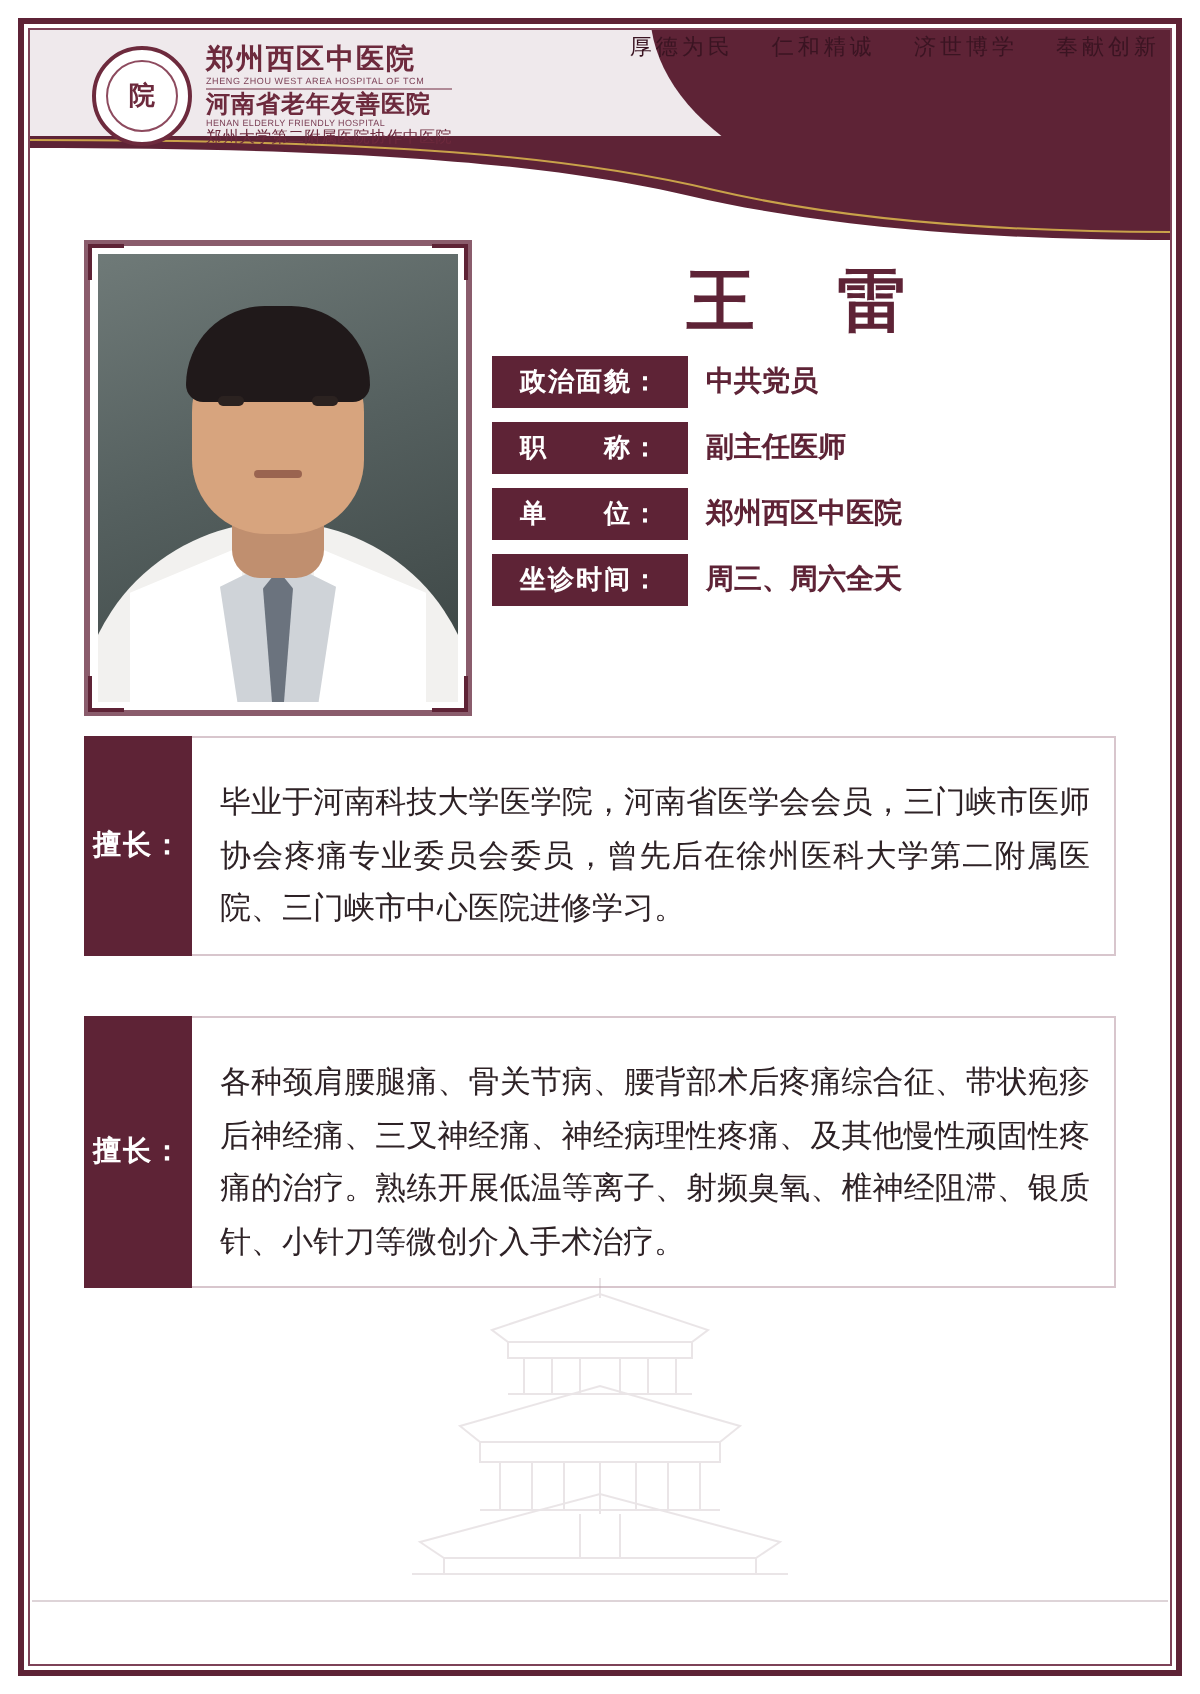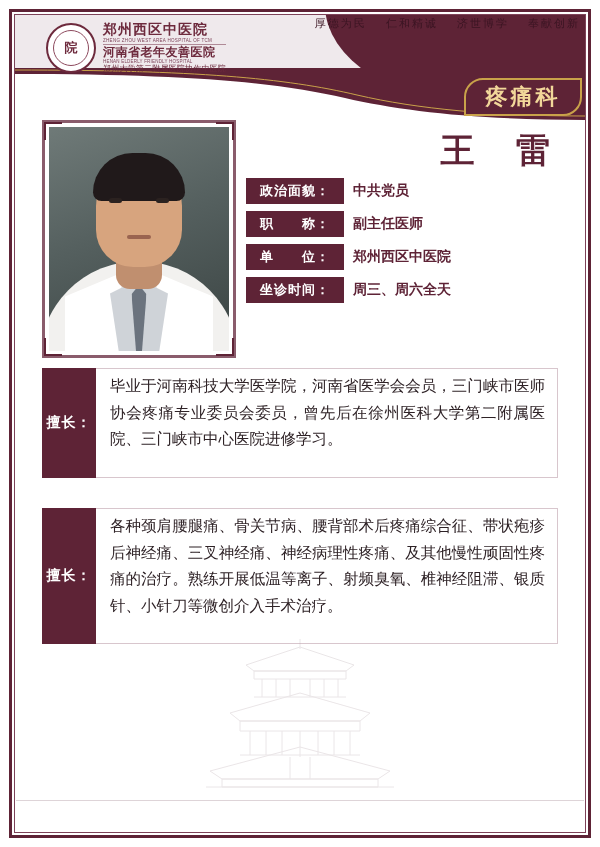--- a/index.html
+++ b/index.html
@@ -299,21 +299,21 @@
   
   .doctor-name {
     position: absolute;
     left: 246px;
     top: 128px;
     width: 320px;
     color: #5e2336;
     font-size: 34px;
     font-weight: bold;
     letter-spacing: 16px;
-    text-align: right;
+    text-align: center;
   }
 
   
   .info-list {
     position: absolute;
     left: 246px;
     top: 178px;
     width: 312px;
   }
   .info-row {
@@ -369,21 +369,21 @@
     justify-content: center;
     letter-spacing: 1px;
   }
   .exp-text {
     flex: 1 1 auto;
     border: 1px solid #d8c6cd;
     border-left: none;
     color: #2e2226;
     font-size: 15.5px;
     line-height: 1.72;
-    padding: 4px 12px 8px 14px;
+    padding: 20px 12px 8px 14px;
     box-sizing: border-box;
     text-align: justify;
   }
 
   
   .temple {
     position: absolute;
     left: 50%;
     transform: translateX(-50%);
     bottom: 52px;
@@ -433,21 +433,20 @@
     </div>
   </div>
 
   <div class="slogan">
     <span>厚德为民</span>
     <span>仁和精诚</span>
     <span>济世博学</span>
     <span>奉献创新</span>
   </div>
 
-  <div class="dept-badge">疼痛科</div>
 
   <div class="portrait-frame">
     <div class="corner tl"></div>
     <div class="corner tr"></div>
     <div class="corner bl"></div>
     <div class="corner br"></div>
     <div class="photo">
       <div class="coat"></div>
       <div class="lapel-l"></div>
       <div class="lapel-r"></div>

